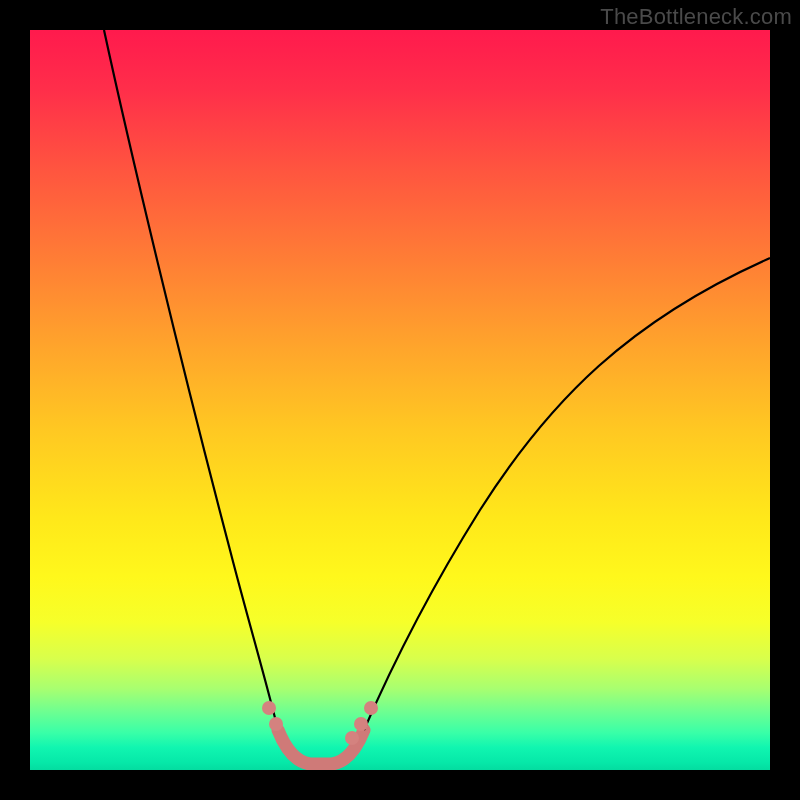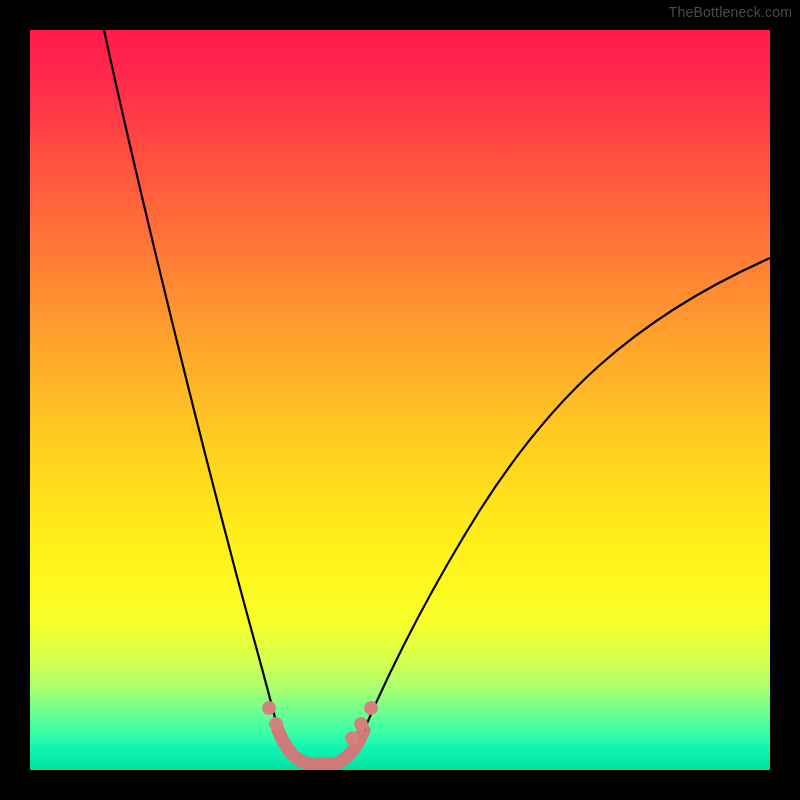--- a/index.html
+++ b/index.html
@@ -52,21 +52,21 @@
   }
   .curves {
     position: absolute;
     inset: 0;
   }
   .watermark {
     position: absolute;
     top: 4px;
     right: 8px;
     color: #4a4a4a;
-    font-size: 14px;
+    font-size: 22px;
     letter-spacing: 0.2px;
     font-weight: 500;
   }
 </style>
 </head>
 <body>
 
 <div class="frame">
 
   <div class="plot-area">

